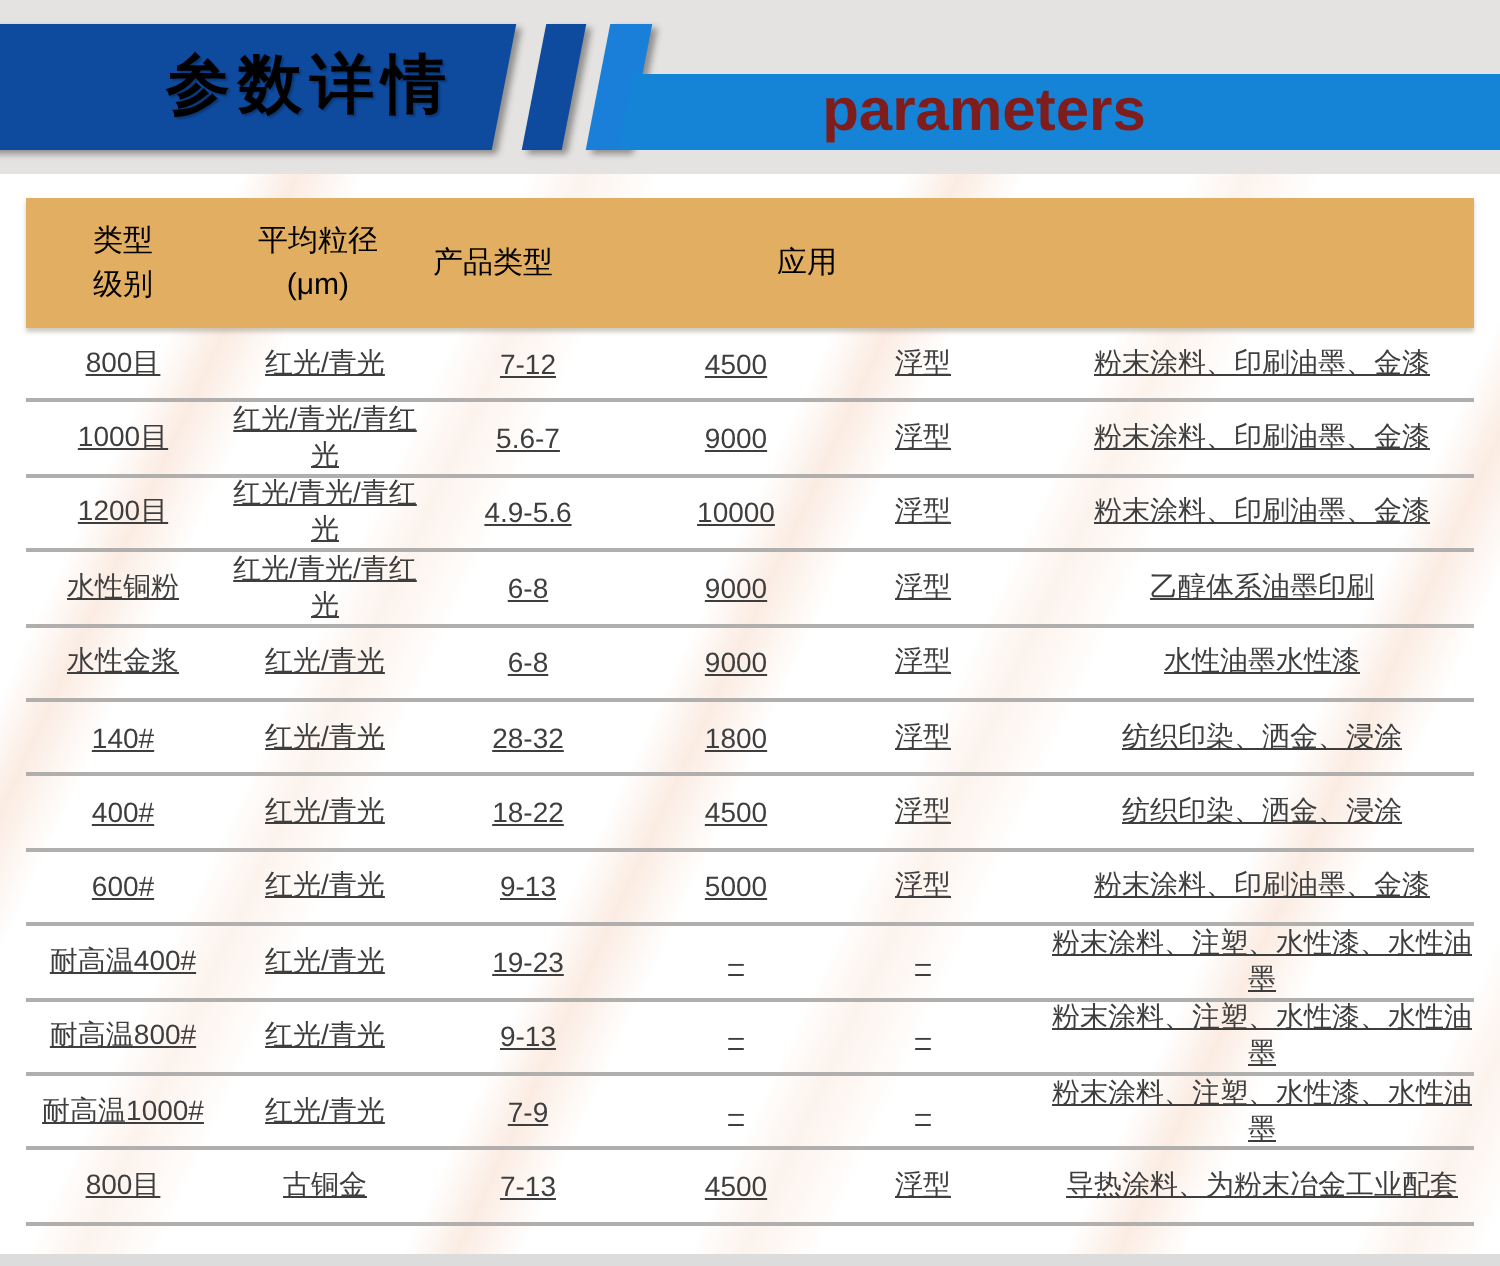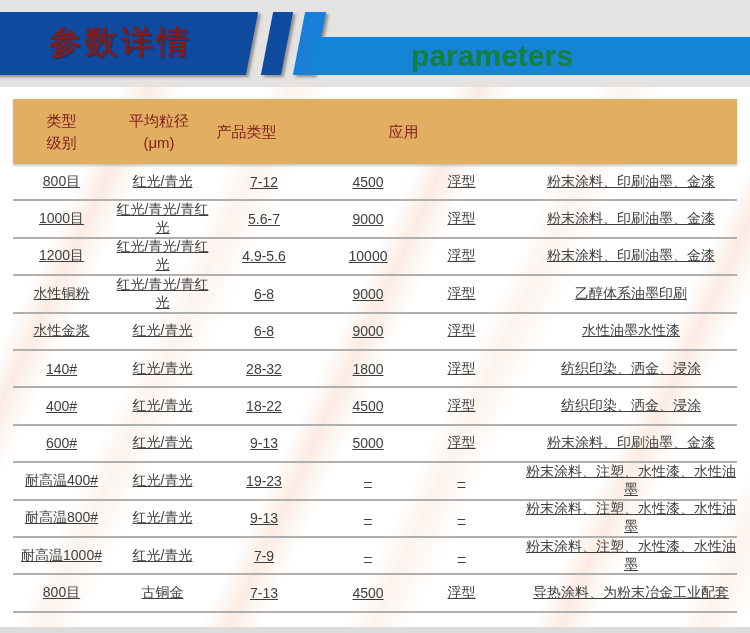--- a/index.html
+++ b/index.html
@@ -27,44 +27,44 @@
   }
   .banner-bar{
     position:absolute;top:37px;left:313px;width:220px;height:38px;
     background:#1583d6;transform:skewX(-11deg);
   }
   .banner-bar-rect{
     position:absolute;top:37px;left:420px;width:330px;height:38px;
     background:#1583d6;
   }
   .title-cn{
-    position:absolute;top:23px;left:15px;width:212px;text-align:center;
-    color:#7f1d1d;font-size:32px;font-weight:bold;letter-spacing:4px;line-height:38px;
+    position:absolute;top:23px;left:15px;width:212px;text-align:right;
+    color:#000000;font-size:32px;font-weight:bold;letter-spacing:4px;line-height:38px;
     text-shadow:1px 1px 1px rgba(0,0,0,0.25);
   }
   .title-en{
     position:absolute;top:38px;left:352px;width:280px;text-align:center;
-    color:#15803d;font-size:30px;font-weight:bold;line-height:36px;
+    color:#7f1d1d;font-size:30px;font-weight:bold;line-height:36px;
   }
   
   .streaks{
     position:absolute;top:87px;left:0;width:750px;height:546px;
     background:
       repeating-linear-gradient(115deg,
         rgba(246,213,192,0)   0px,  rgba(246,213,192,0)   110px,
         rgba(246,213,192,0.45)135px, rgba(246,213,192,0)  165px,
         rgba(246,213,192,0)   240px,
         rgba(247,220,202,0.35)265px, rgba(247,220,202,0)  300px);
     pointer-events:none;
   }
   
   .spec-table{position:absolute;left:13px;top:99px;width:724px;}
   .thead{
     display:flex;align-items:center;height:65px;background:#e2ae62;
-    color:#7f1d1d;font-size:15px;box-shadow:0 2px 2px rgba(150,140,120,0.45);
+    color:#000000;font-size:15px;box-shadow:0 2px 2px rgba(150,140,120,0.45);
   }
   .th{display:flex;flex-direction:column;justify-content:center;align-items:center;line-height:22px;}
   .c0{width:97px}.c1{width:105px}.c2{width:98px}.c3{width:110px}.c4{width:77px}.c5{width:237px}
   .tbody .tr{
     display:flex;align-items:center;height:35.4px;
     border-bottom:2px solid #b0afad;
     color:#3e3e3e;font-size:14px;text-decoration:underline;
   }
   .td{text-align:center;}
   .td.c5{text-align:center;box-sizing:border-box;padding-left:25px;}

